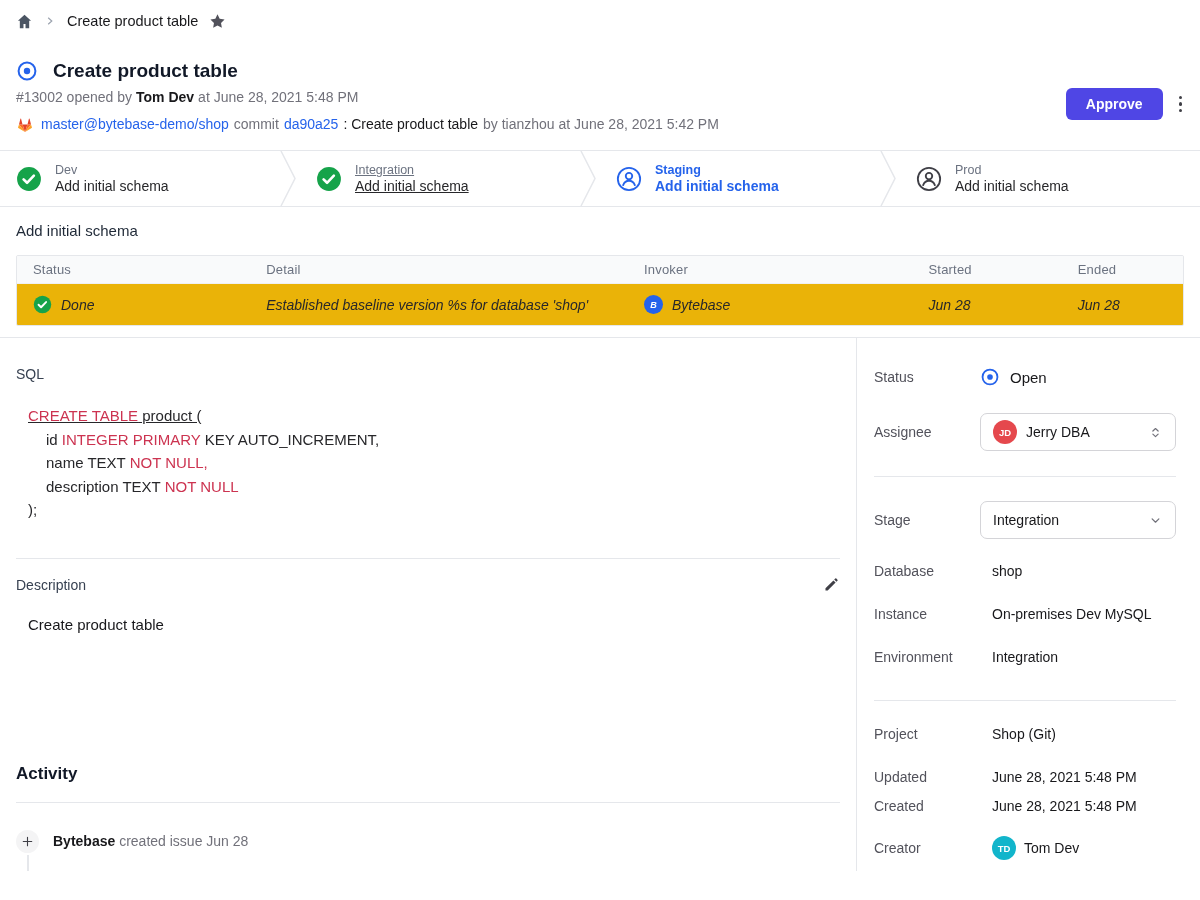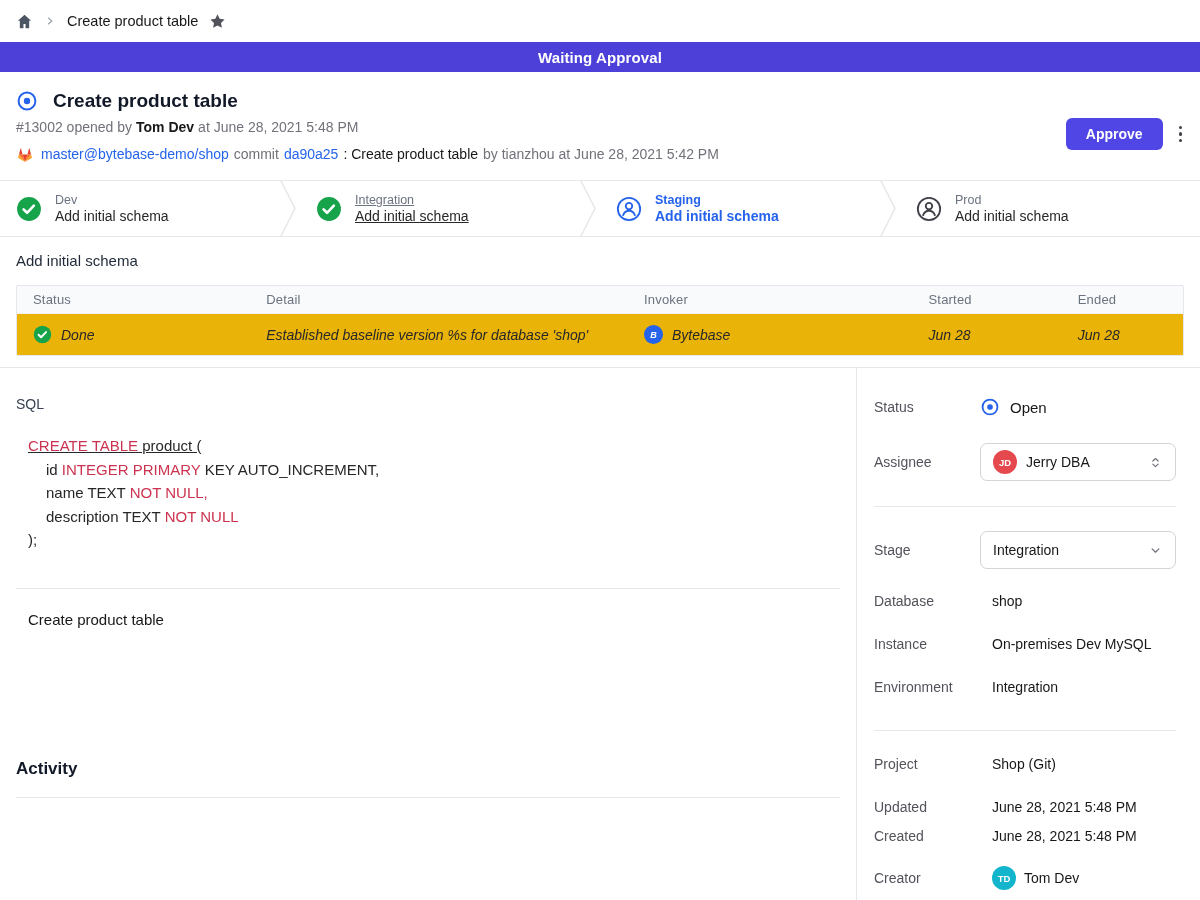--- a/index.html
+++ b/index.html
@@ -121,23 +121,20 @@
         </svg>
     </span>
     <span class="crumb-page">Create product table</span>
     <span style="display:flex;">
       <svg width="17" height="17" viewBox="0 0 20 20">
           <path d="M10 1.6l2.55 5.2 5.75.83-4.16 4.05.98 5.72L10 14.7l-5.12 2.7.98-5.72L1.7 7.63l5.75-.83Z" fill="#52525b"></path>
         </svg>
     </span>
   </div>
 
-  <div class="banner">
-    <span>Waiting Approval</span>
-  </div>
 
   <div class="issue-header">
     <div class="title-row">
       <span style="display:flex;">
         <svg width="22" height="22" viewBox="0 0 22 22">
             <circle cx="11" cy="11" r="8.4" fill="none" stroke="#2563eb" stroke-width="2"></circle>
             <circle cx="11" cy="11" r="3.2" fill="#2563eb"></circle>
           </svg>
       </span>
       <span class="issue-title">Create product table</span>
@@ -283,25 +280,45 @@
       <div class="code">
           <div class="code-line" style="padding-left: 0px; text-decoration: underline;"><span class="kw">CREATE TABLE</span><span> product (</span></div>
           <div class="code-line" style="padding-left: 18px;"><span>id </span><span class="kw">INTEGER</span><span> </span><span class="kw">PRIMARY</span><span> KEY AUTO_INCREMENT,</span></div>
           <div class="code-line" style="padding-left: 18px;"><span>name TEXT </span><span class="kw">NOT NULL,</span></div>
           <div class="code-line" style="padding-left: 18px;"><span>description TEXT </span><span class="kw">NOT NULL</span></div>
           <div class="code-line" style="padding-left: 0px;"><span>);</span></div>
         </div>
 
       <div class="left-divider"></div>
 
+      <div class="desc-row">
+        <span class="desc-label">Description</span>
+        <span style="display:flex; cursor:pointer;">
+          <svg width="17" height="17" viewBox="0 0 24 24">
+              <path d="M3.5 17.4V20.5h3.1L17.8 9.3 14.7 6.2 3.5 17.4Z M20.4 6.7a1.05 1.05 0 0 0 0-1.5l-1.6-1.6a1.05 1.05 0 0 0-1.5 0l-1.5 1.5 3.1 3.1 1.5-1.5Z" fill="#3f3f46"></path>
+            </svg>
+        </span>
+      </div>
       <div class="desc-text">Create product table</div>
 
       <div class="activity-title">Activity</div>
       <div class="activity-divider"></div>
 
+      <div class="activity-item">
+        <span class="plus-circle">
+          <svg width="13" height="13" viewBox="0 0 20 20">
+              <path d="M10 3.5v13M3.5 10h13" stroke="#3f3f46" stroke-width="1.7" stroke-linecap="round"></path>
+            </svg>
+        </span>
+        <span class="timeline-line"></span>
+        <span class="activity-text">
+          <span class="activity-actor">Bytebase</span>
+          <span>created issue Jun 28</span>
+        </span>
+      </div>
     </div>
 
     <div class="sidebar">
 
       <div class="side-row row-status">
         <span class="side-label">Status</span>
         <span class="open-flex">
           <span style="display:flex;">
             <svg width="20" height="20" viewBox="0 0 22 22">
                 <circle cx="11" cy="11" r="8.2" fill="none" stroke="#2563eb" stroke-width="2"></circle>

